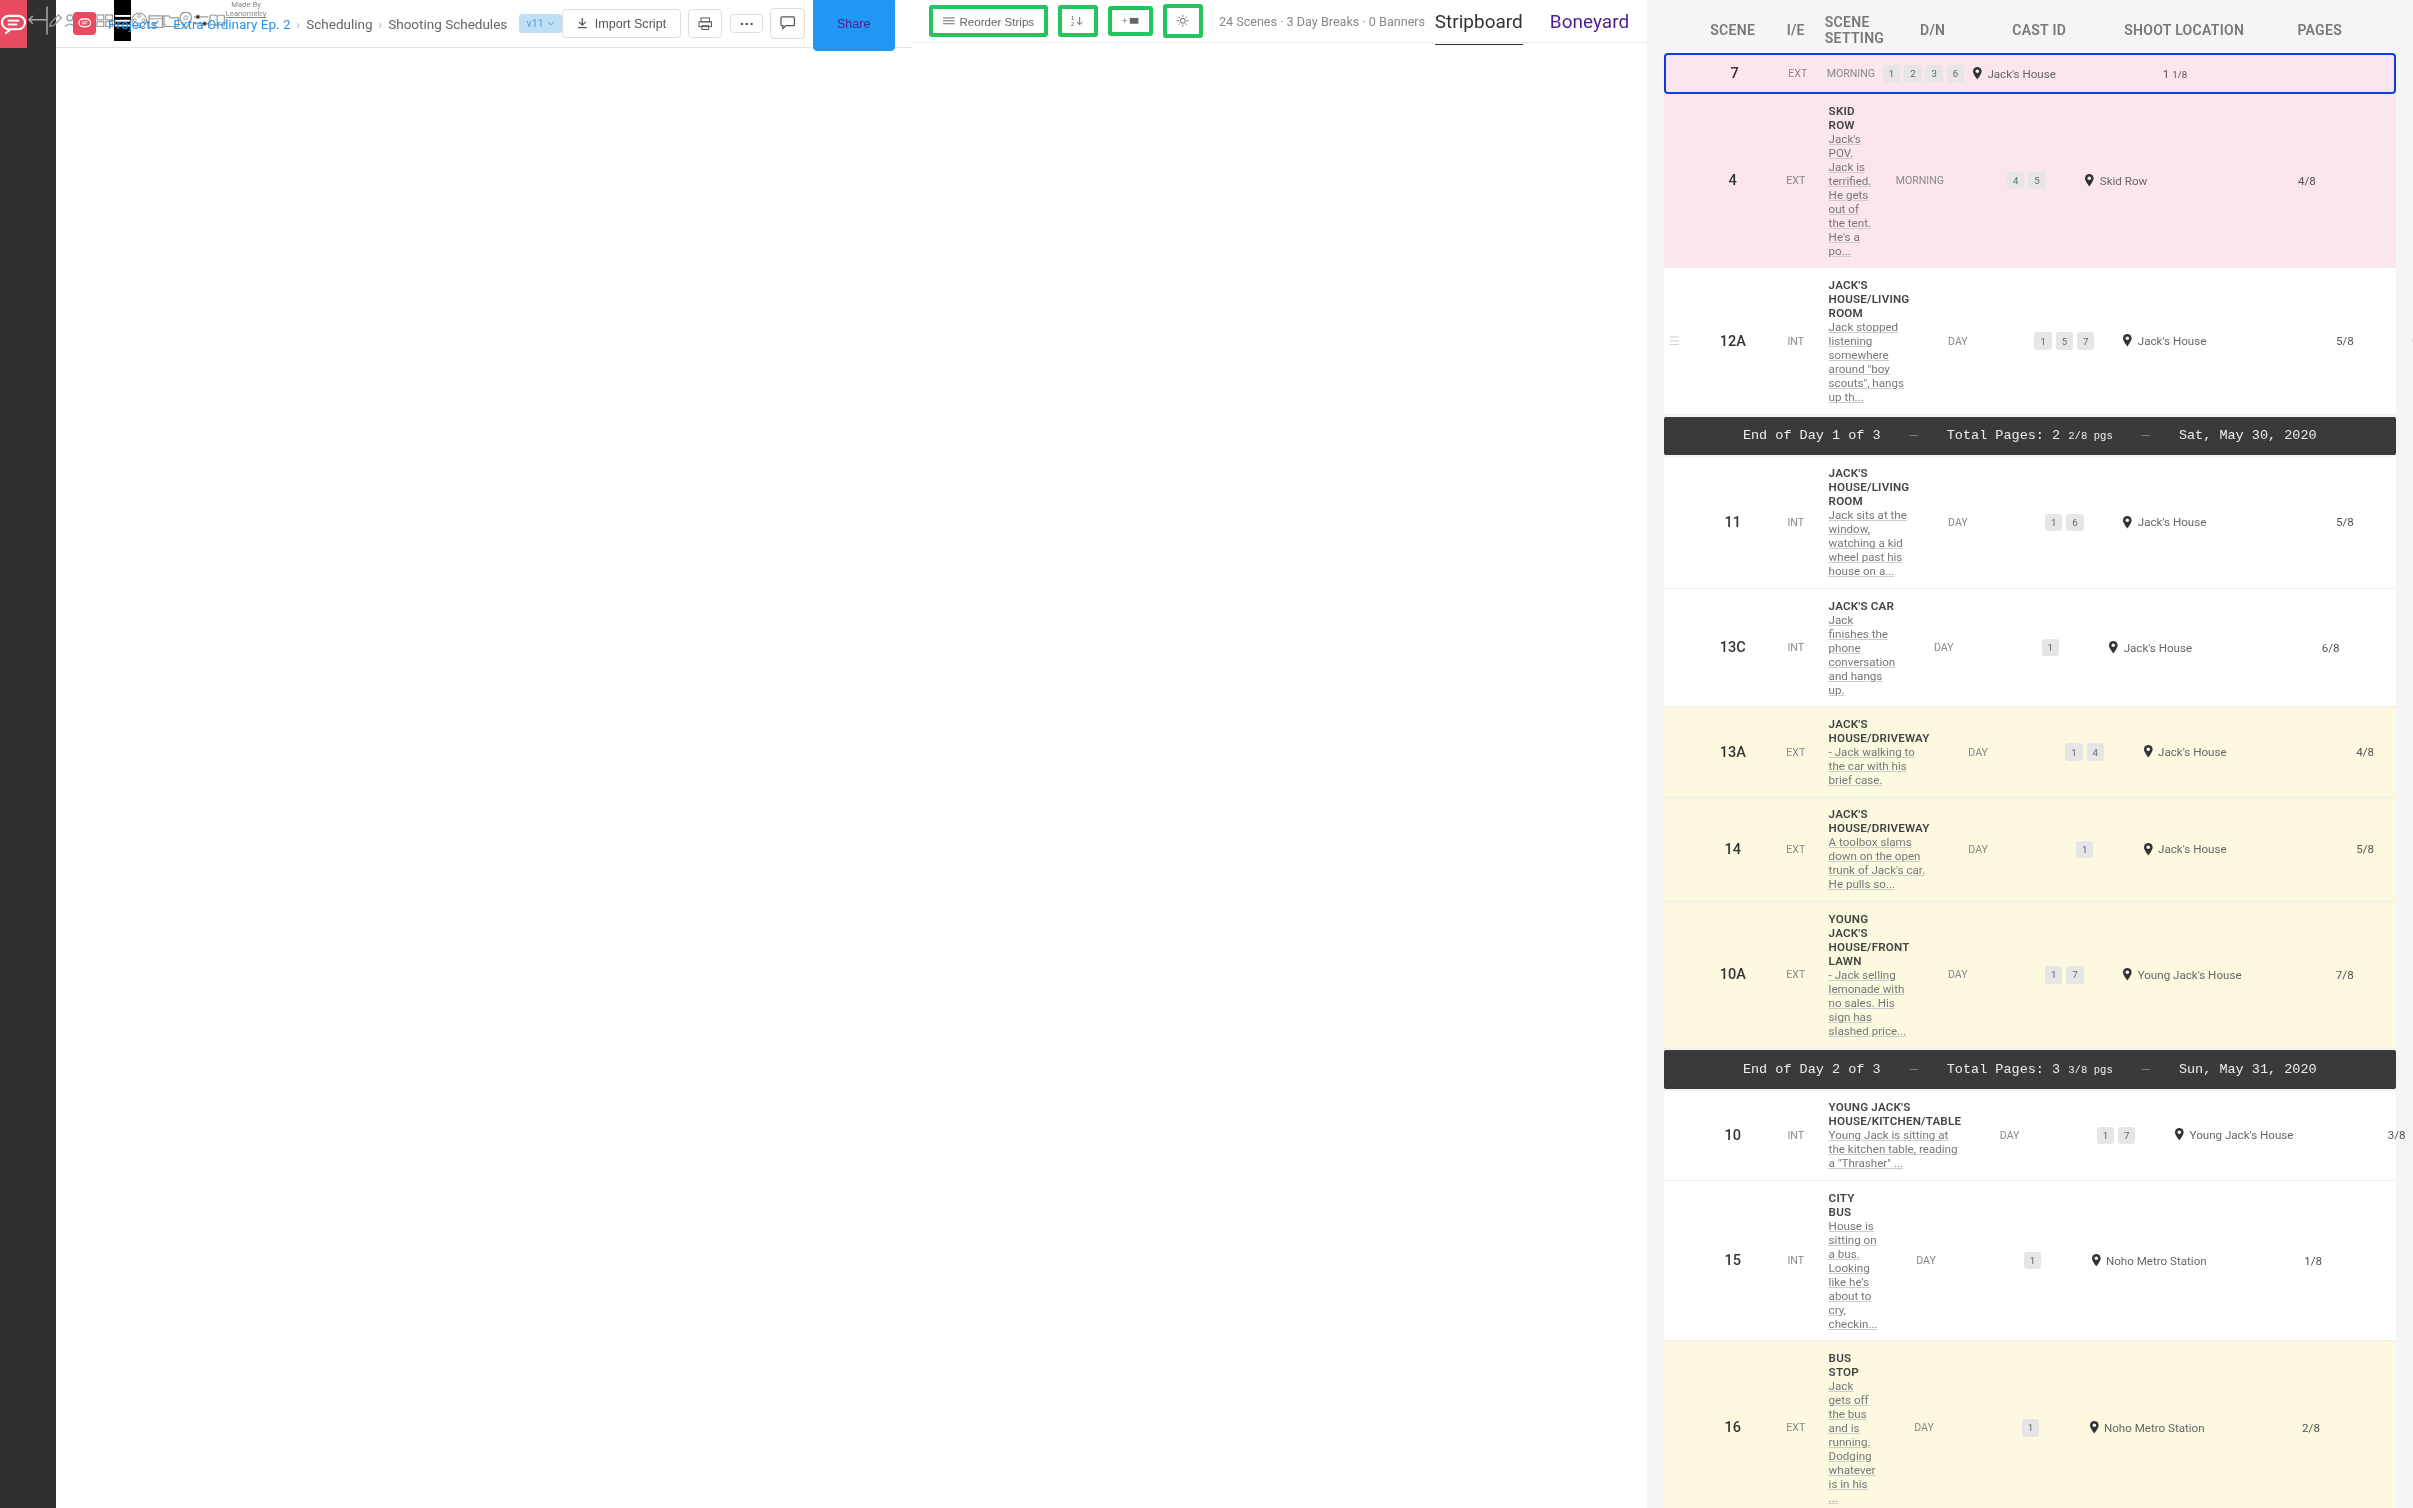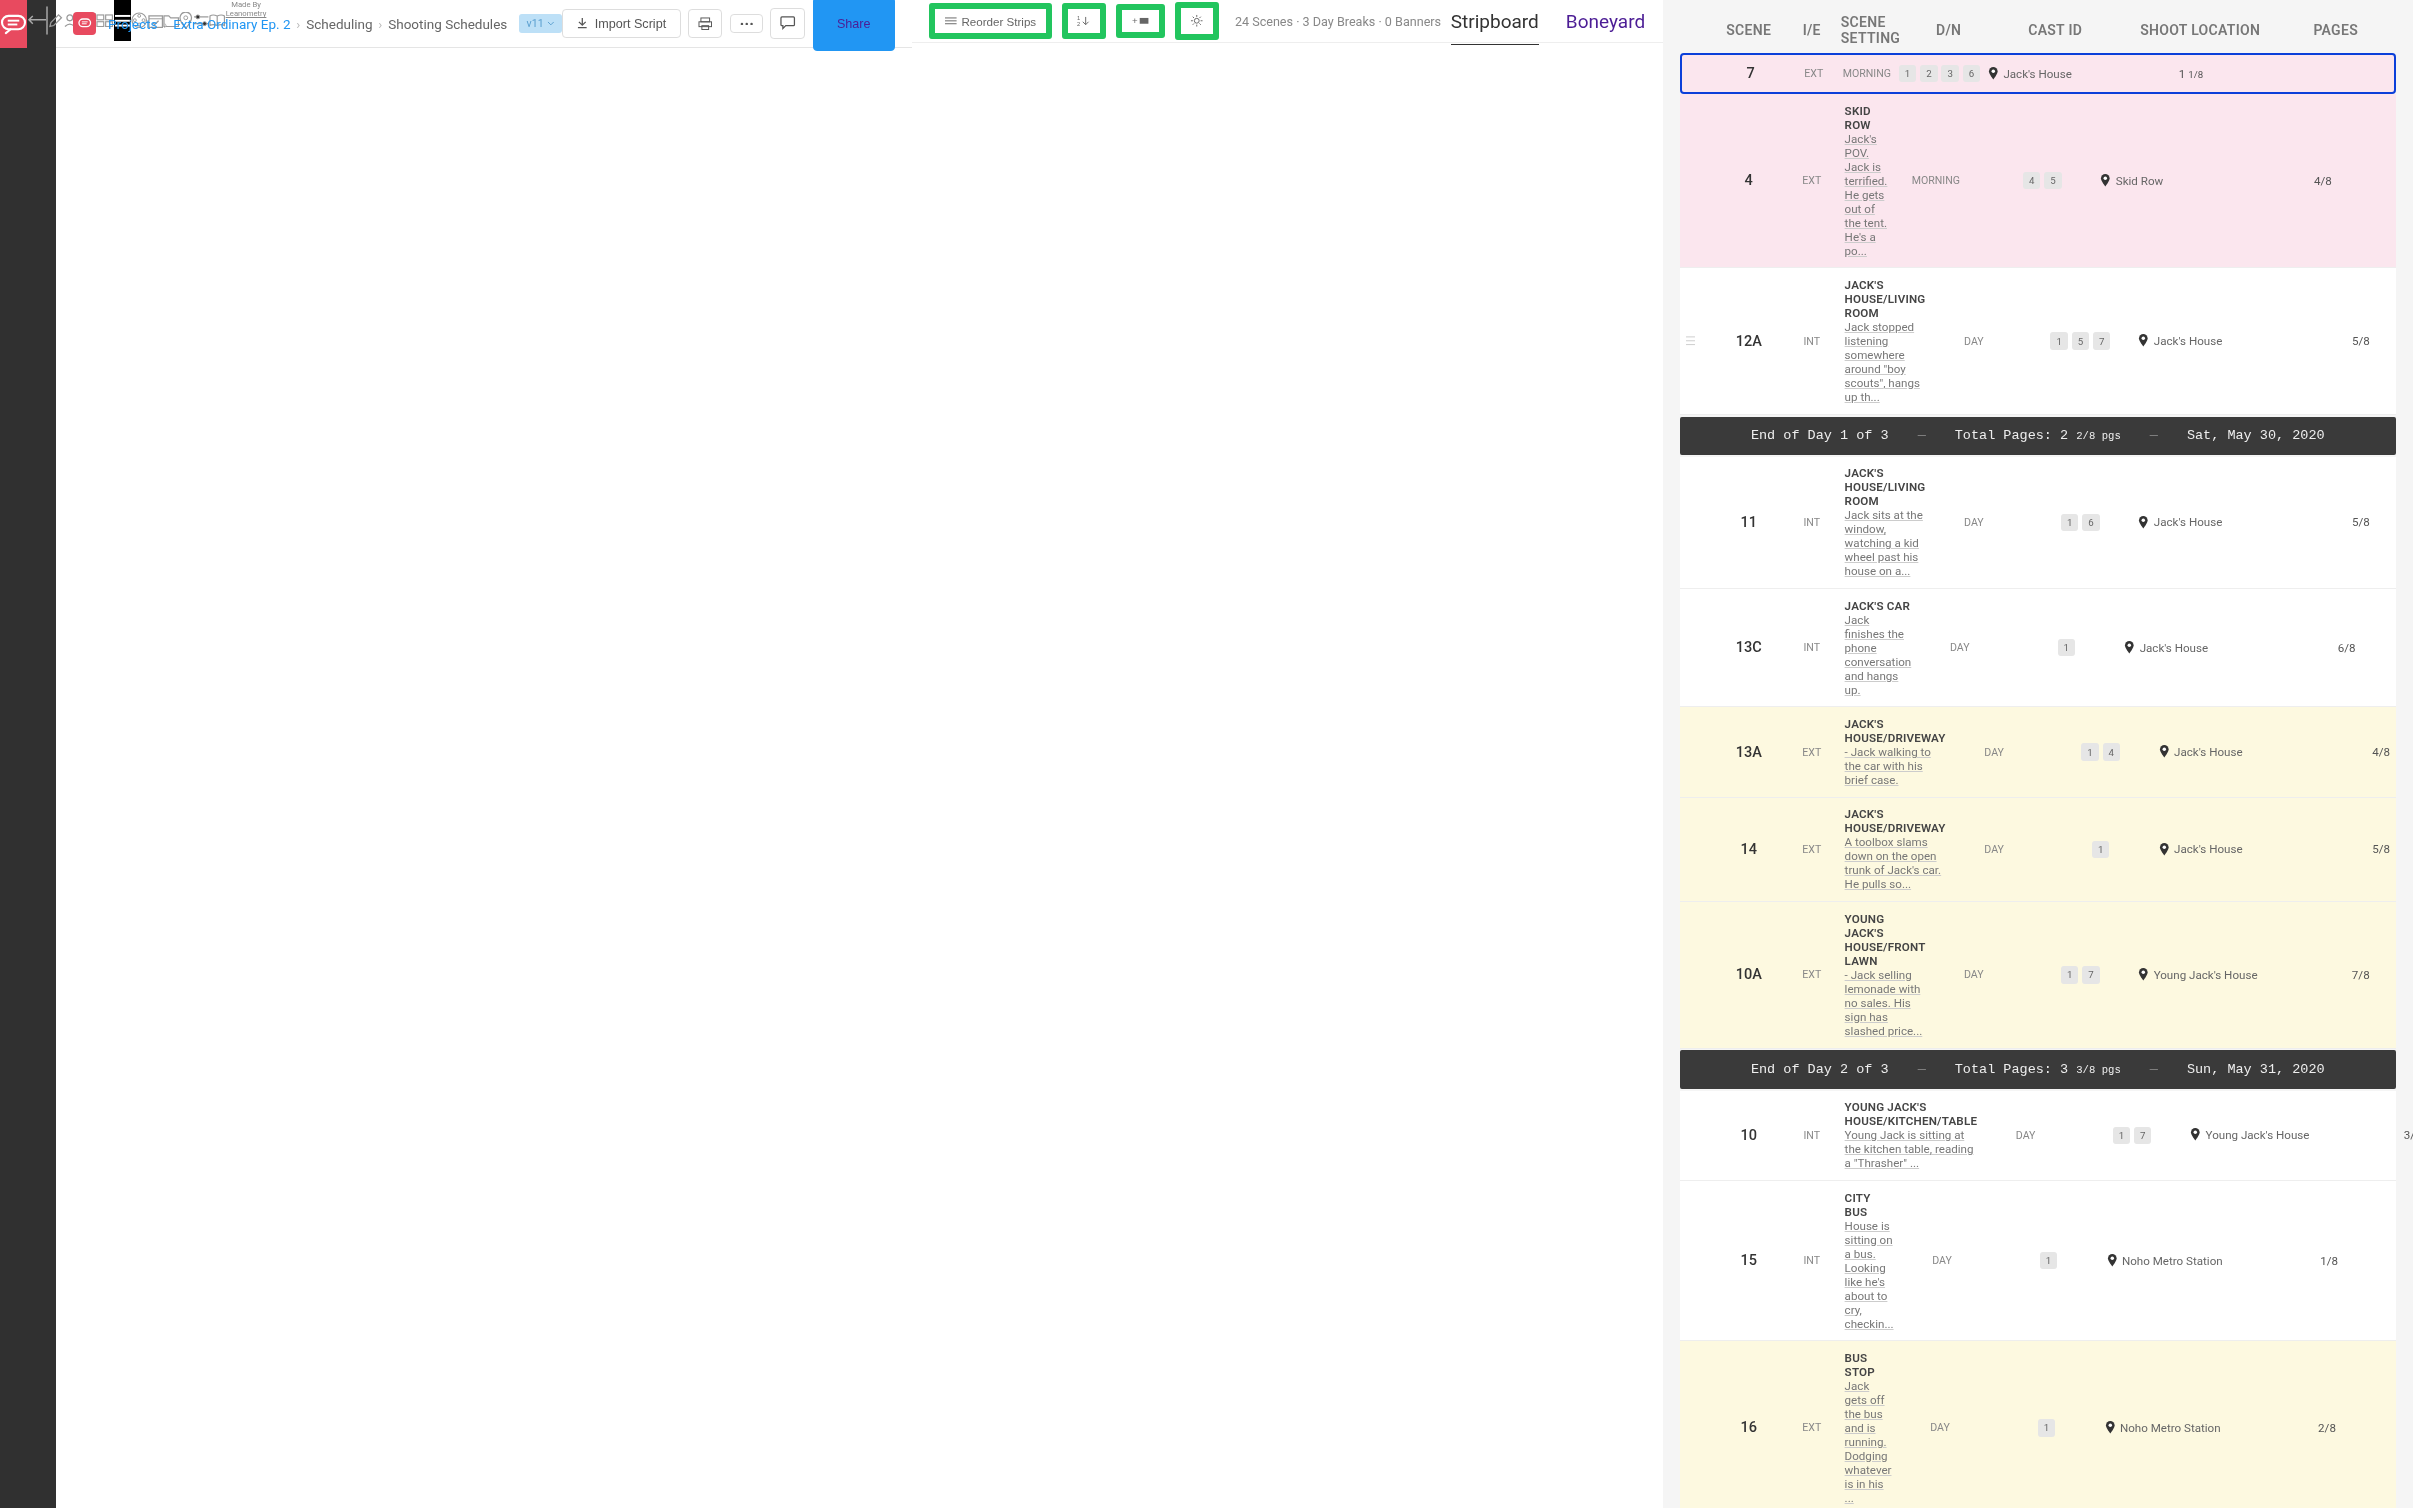--- a/index.html
+++ b/index.html
@@ -29,21 +29,21 @@
 .breadcrumb .sep { color:#bbb; }
 .breadcrumb .plain { color:#666; }
 .version-tag { background:#bde0f7; color:#5a9fcf; font-size:10.6px; padding:2.9px 7.7px; border-radius:2.9px; margin-left:5.8px; display:inline-flex; align-items:center; gap:2.9px; }
 .topbar .right { margin-left:auto; display:flex; align-items:center; gap:7.7px; }
 .btn { border:1px solid #ddd; background:#fff; padding:6.8px 13.5px; border-radius:3.9px; font-size:12.6px; color:#555; display:flex; align-items:center; gap:5.8px; cursor:pointer; }
 .btn.icon-only { padding:6.8px 8.7px; }
 .btn.primary { background:#2196F3; border-color:#2196F3; color:#4c1d95; padding:19px 23px; }
 
 
 .toolbar { height:43px; display:flex; align-items:center; padding:0 17.4px; gap:9.7px; border-bottom:1px solid #eee; }
-.tool-btn { border:6px solid #22c55e; background:#fff; padding:5.8px 9.7px; border-radius:2.9px; font-size:11.6px; color:#666; display:flex; align-items:center; gap:4.8px; cursor:pointer; }
+.tool-btn { border:4px solid #22c55e; background:#fff; padding:5.8px 9.7px; border-radius:2.9px; font-size:11.6px; color:#666; display:flex; align-items:center; gap:4.8px; cursor:pointer; }
 .stats { color:#888; font-size:12.6px; margin-left:5.8px; }
 .toolbar .tabs { margin-left:auto; display:flex; gap:27px; font-size:19px; }
 .toolbar .tab { color:#4c1d95; padding-bottom:11.6px; margin-bottom:-12.6px; cursor:pointer; }
 .toolbar .tab.active { color:#333; border-bottom:1.9px solid #333; }
 
 
 .table-wrap { flex:1; overflow:auto; background:#f5f5f5; padding:0 17.4px 17.4px 17.4px; }
 .tbl-header { display:grid; grid-template-columns: 29px 68px 58px 1fr 97px 116px 174px 97px 87px; align-items:center; padding:13.5px 5.8px 7.7px 5.8px; font-size:14px; font-weight:600; color:#777; letter-spacing:0.3px; }
 .tbl-header > div { text-align:left; }
 .tbl-header .c-scene, .tbl-header .c-ie { text-align:center; }

